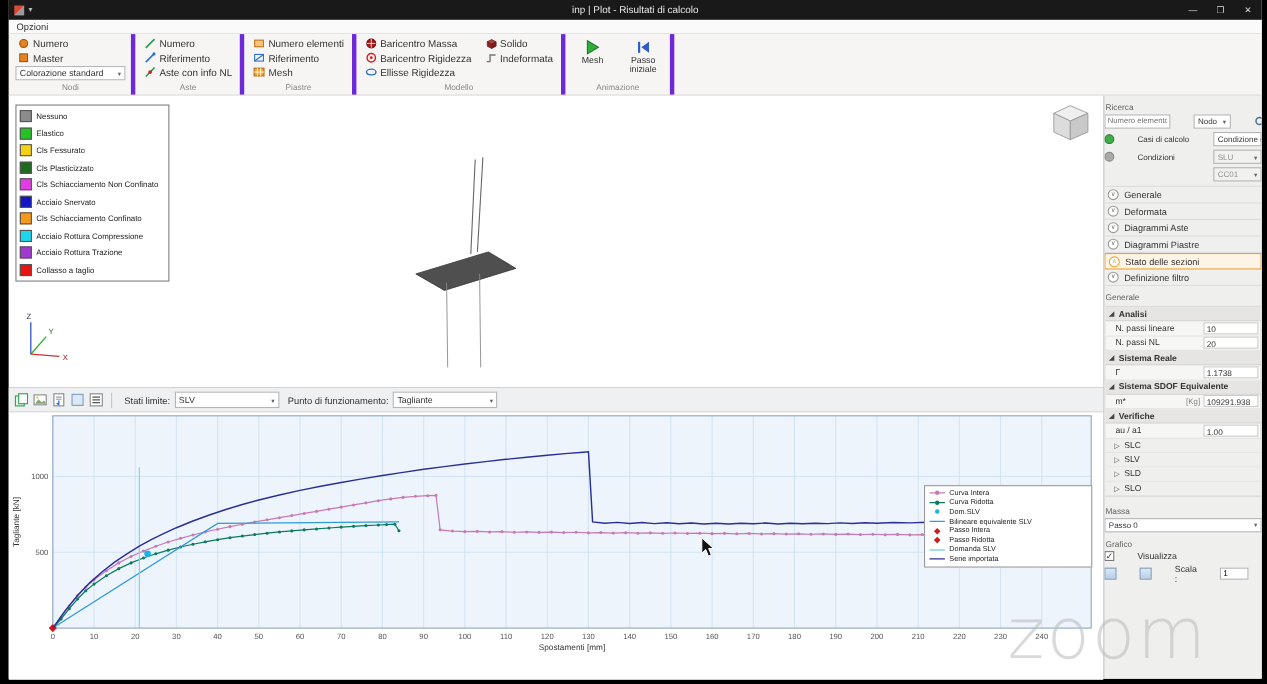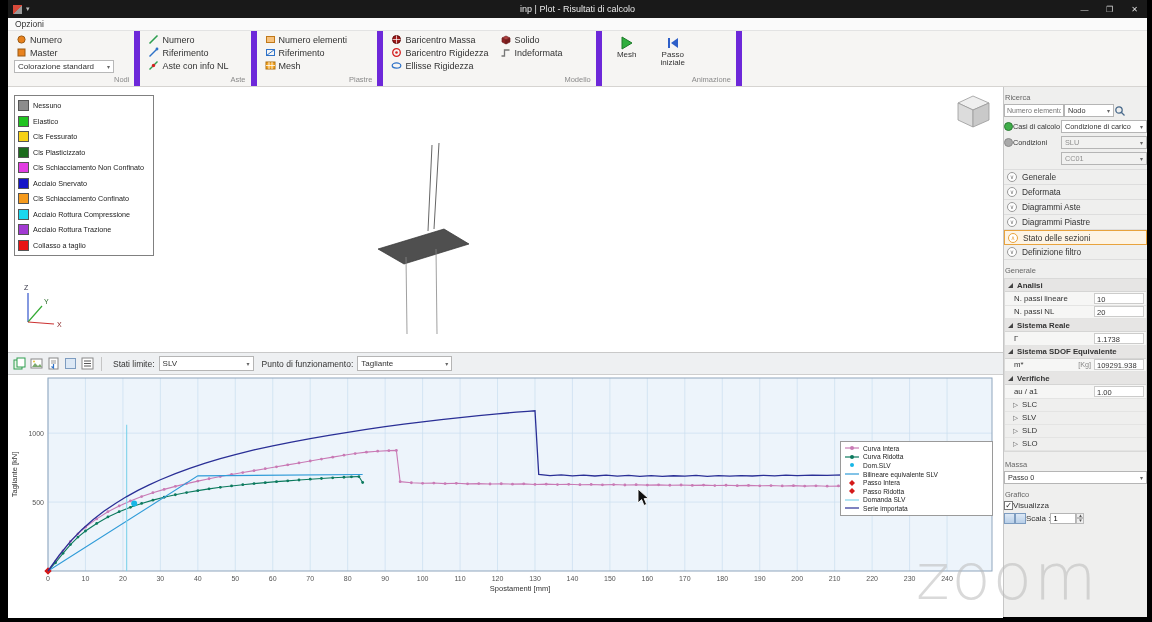--- a/index.html
+++ b/index.html
@@ -14,21 +14,21 @@
   .tb-title{position:absolute;left:0;right:0;text-align:center;pointer-events:none;}
   .tb-btns{margin-left:auto;display:flex;height:100%;}
   .tb-btn{width:25px;display:flex;align-items:center;justify-content:center;font-size:8px;color:#ddd;}
 
   
   .menubar{height:13px;background:#fafafa;border-bottom:1px solid #e3e3e3;display:flex;align-items:center;}
   .menu-item{font-size:8.5px;color:#333;padding:0 7px;}
 
   
   .ribbon{height:56px;background:#f6f5f3;border-bottom:1px solid #d6d4d1;display:flex;}
-  .rgroup{display:flex;flex-direction:row;padding:2px 5px 0 6px;border-right:6px solid #6d28d9;}
+  .rgroup{display:flex;flex-direction:column;padding:2px 5px 0 6px;border-right:4px solid #6d28d9;}
   .ritems{display:flex;gap:8px;}
   .rcol{display:flex;flex-direction:column;}
   .ritem{display:flex;align-items:center;gap:3px;height:13px;font-size:9px;color:#333;white-space:nowrap;padding:0 2px;}
   .ric{flex:none;}
   .rfoot{font-size:7.5px;color:#8a8a8a;text-align:center;margin-top:auto;padding:2px 0 2px;}
   .rcombo{display:flex;align-items:center;justify-content:space-between;border:1px solid #b8b8b8;background:#fff;
     height:13px;font-size:8px;color:#333;padding:0 3px;width:100px;margin-top:1px;}
   .caret{font-size:6px;color:#666;}
   .rbig{display:flex;flex-direction:column;align-items:center;justify-content:flex-start;font-size:8px;color:#333;
     width:38px;text-align:center;line-height:1.05;padding-top:2px;}
@@ -54,21 +54,21 @@
     background:#fff;font-size:8px;padding:0 3px;color:#333;}
 
   .chartarea{position:relative;height:243px;background:#fff;}
   .chart-title{height:16px;text-align:center;font-size:10.5px;color:#222;padding-top:3px;}
   .chart-legend{position:absolute;right:10px;top:66px;width:153px;background:#fff;border:1px solid #9a9a9a;padding:2px 3px;z-index:5;}
   .cl-row{display:flex;align-items:center;gap:3px;height:8.6px;}
   .cl-row span{font-size:6.6px;color:#222;white-space:nowrap;}
 
   
   .rp-label{font-size:7.5px;color:#666;margin:2px 0 2px 1px;}
-  .rp-row{display:flex;align-items:center;gap:0;margin-bottom:3px;}
+  .rp-row{display:flex;align-items:center;gap:21px;margin-bottom:3px;}
   .rp-input{width:60px;height:13px;border:1px solid #b5b5b5;font-size:7px;padding:0 2px;font-family:"Liberation Sans",sans-serif;color:#333;}
   .combo{display:flex;align-items:center;justify-content:space-between;background:#fff;border:1px solid #b5b5b5;
     height:13px;font-size:7.3px;color:#333;padding:0 3px;white-space:nowrap;overflow:hidden;}
   .combo.disabled{background:#f1f1f0;color:#8f8f8f;}
   .radio{width:9px;height:9px;border-radius:50%;flex:none;}
   .radio.on{background:#3fae49;border:1px solid #2a7a33;}
   .radio.off{background:#a9a9a9;border:1px solid #8a8a8a;}
   .rp-small{font-size:7.3px;white-space:nowrap;width:48px;flex:none;}
   .accordion{margin-top:4px;border-top:1px solid #ddd;}
   .acc-row{display:flex;align-items:center;gap:5px;height:15px;border-bottom:1px solid #ddd;font-size:8.3px;color:#333;padding:0 3px;}

